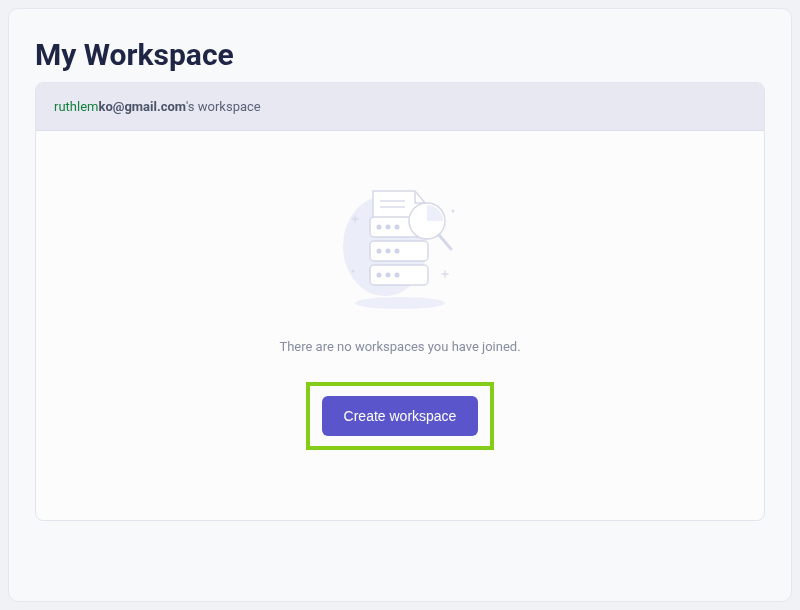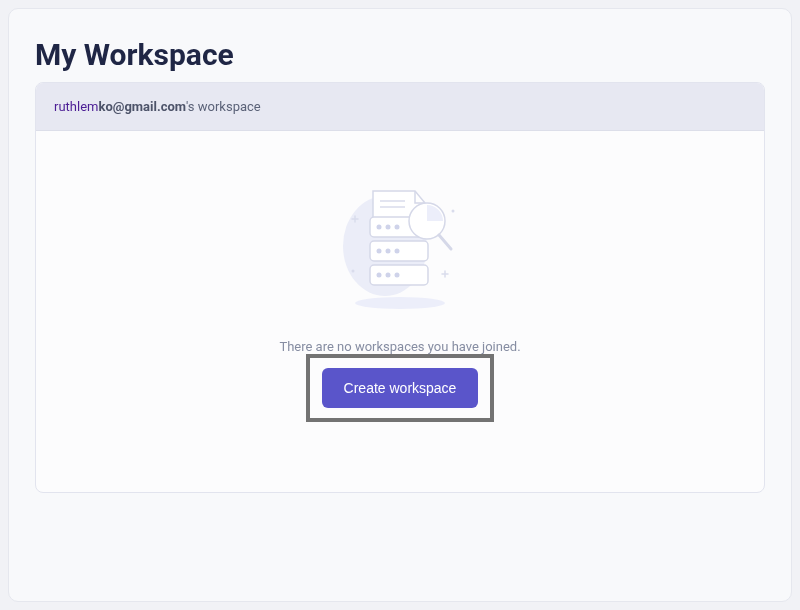--- a/index.html
+++ b/index.html
@@ -39,21 +39,21 @@
       background: #fcfcfd;
     }
     .workspace-header {
       background: #e7e8f2;
       padding: 16px 18px;
       font-size: 13px;
       color: #5b6278;
       border-bottom: 1px solid #dcdee9;
     }
     .workspace-header .faded {
-      color: #4c1d95;
+      color: #15803d;
       margin-top: 17px;
     }
     .workspace-header .bold {
       font-weight: 700;
       color: #4d5369;
     }
     .empty-state {
       display: flex;
       flex-direction: column;
       align-items: center;
@@ -61,24 +61,25 @@
     }
     .illustration {
       width: 150px;
       height: 130px;
       position: relative;
       margin-bottom: 28px;
     }
     .empty-message {
       font-size: 13px;
       color: #868da2;
+      margin-bottom: 28px;
       text-align: center;
     }
     .highlight-box {
-      border: 4px solid #737373;
+      border: 4px solid #84cc16;
       padding: 10px 12px;
       display: inline-block;
     }
     .create-btn {
       background: #5a55ca;
       color: #ffffff;
       border: none;
       border-radius: 6px;
       padding: 12px 22px;
       font-size: 14px;

